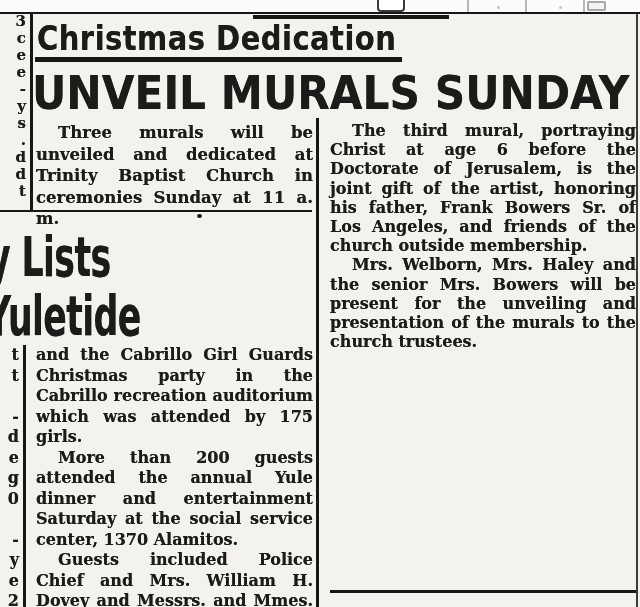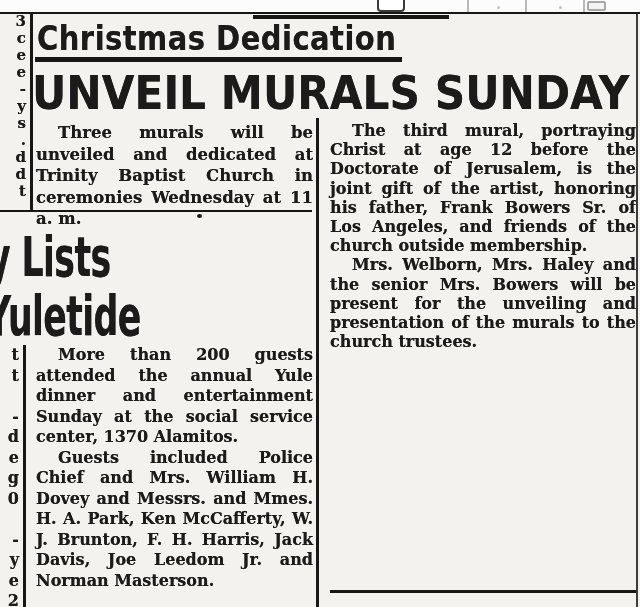--- a/index.html
+++ b/index.html
@@ -94,36 +94,37 @@
 e
 2</div>
 
   <div class="hrule" style="left:253px;top:15px;width:196px;height:4px"></div>
   <div class="gothic kicker ink">Christmas Dedication</div>
   <div class="hrule" style="left:35px;top:57px;width:367px;height:5px"></div>
 
   <div class="gothic headline ink">UNVEIL MURALS SUNDAY</div>
 
   <div class="col left-intro ink">
-    <p class="indent">Three murals will be unveiled and dedicated at Trinity Baptist Church in ceremonies Wednesday at 11 a. m.</p>
+    <p class="indent">Three murals will be unveiled and dedicated at Trinity Baptist Church in ceremonies Sunday at 11 a. m.</p>
   </div>
 
   <div class="hrule" style="left:0;top:210px;width:312px;height:2px"></div>
   <div class="rule-dot"></div>
 
   <div class="gothic sub1 ink">ny Lists</div>
   <div class="gothic sub2 ink">Yuletide</div>
 
   <div class="col left-lower ink">
-    <p class="indent">More than 200 guests attended the annual Yule dinner and entertainment Sunday at the social service center, 1370 Alamitos.</p>
+    <p>and the Cabrillo Girl Guards Christmas party in the Cabrillo recreation auditorium which was attended by 175 girls.</p>
+    <p class="indent">More than 200 guests attended the annual Yule dinner and entertainment Saturday at the social service center, 1370 Alamitos.</p>
     <p class="indent">Guests included Police Chief and Mrs. William H. Dovey and Messrs. and Mmes. H. A. Park, Ken McCafferty, W. J. Brunton, F. H. Harris, Jack Davis, Joe Leedom Jr. and Norman Masterson.</p>
 
   </div>
 
   <div class="vrule" style="left:316px;top:118px;width:3px;height:489px"></div>
 
   <div class="col right-col ink">
-    <p class="indent">The third mural, portraying Christ at age 12 before the Doctorate of Jerusalem, is the joint gift of the artist, honoring his father, Frank Bowers Sr. of Los Angeles, and friends of the church outside membership.</p>
+    <p class="indent">The third mural, portraying Christ at age 6 before the Doctorate of Jerusalem, is the joint gift of the artist, honoring his father, Frank Bowers Sr. of Los Angeles, and friends of the church outside membership.</p>
     <p class="indent">Mrs. Welborn, Mrs. Haley and the senior Mrs. Bowers will be present for the unveiling and presentation of the murals to the church trustees.</p>
   </div>
   <div class="hrule" style="left:330px;top:590px;width:308px;height:3px"></div>
 
 </div>
 
 </body></html>

